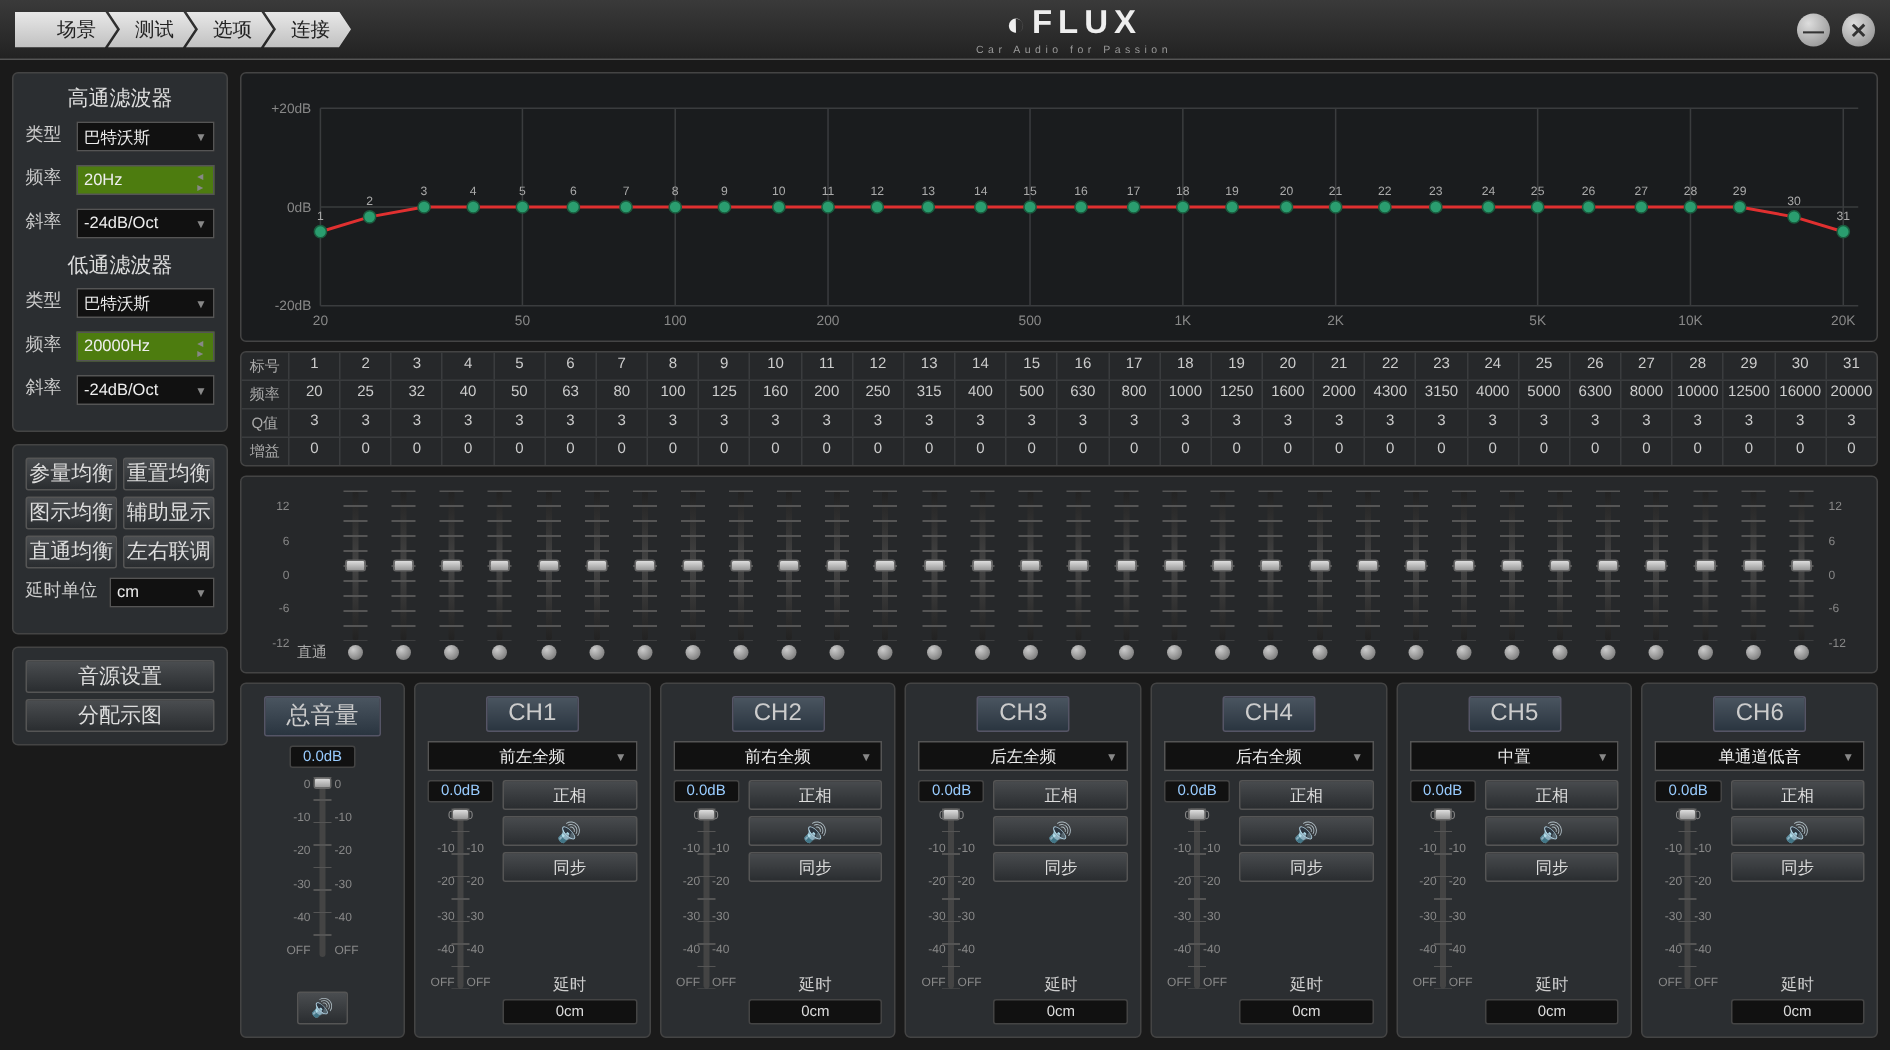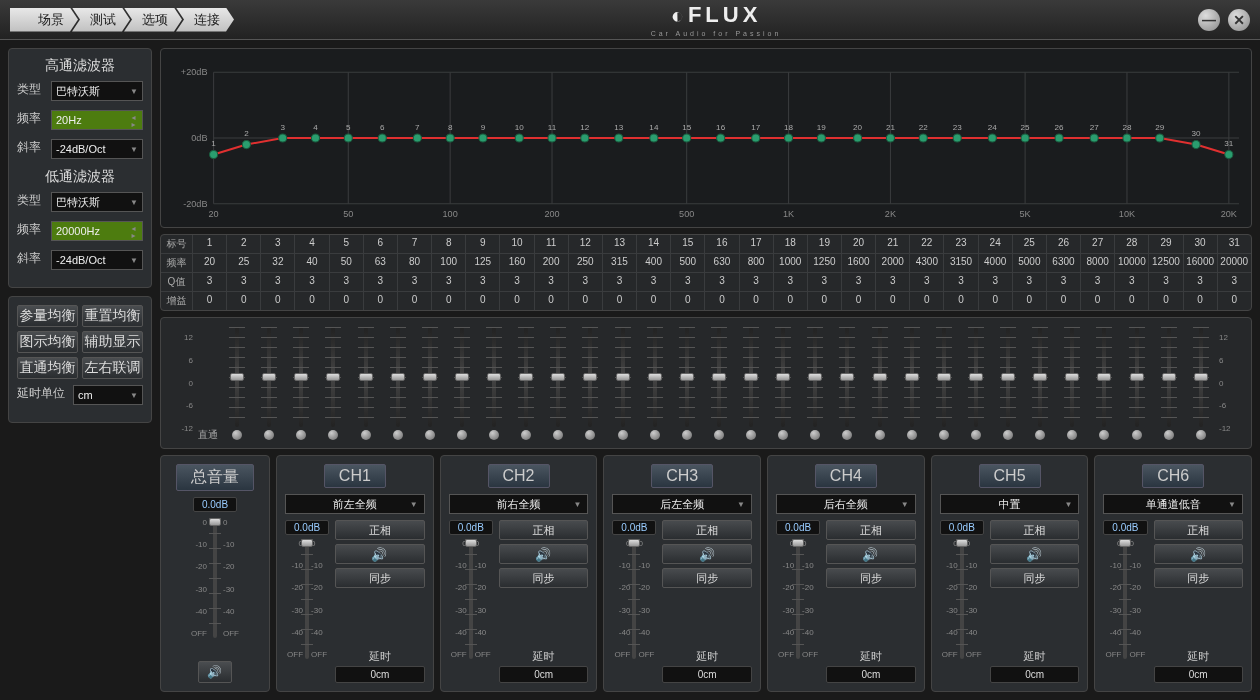--- a/index.html
+++ b/index.html
@@ -137,20 +137,26 @@
         <div class="btn">左右联调</div>
       </div>
       <div class="frow" style="margin-top:6px">
           <span class="flbl" style="width:52px">延时单位</span>
           <div class="sel">
             <span>cm</span>
           </div>
         </div>
     </div>
 
+    <div class="panel">
+      <div class="btngrid">
+        <div class="btn btnw">音源设置</div>
+        <div class="btn btnw">分配示图</div>
+      </div>
+    </div>
 
   </div>
 
   <div class="content">
     <div class="graph">
       <svg class="gsvg" viewBox="0 0 1050 160" preserveAspectRatio="none" id="gsvg">
           <line x1="40" x2="1050" y1="15" y2="15" stroke="#3a3c3e"></line>
           <text x="34" y="18" fill="#888" font-size="9" text-anchor="end">+20dB</text>
           <line x1="40" x2="1050" y1="80" y2="80" stroke="#3a3c3e"></line>
           <text x="34" y="83" fill="#888" font-size="9" text-anchor="end">0dB</text>

